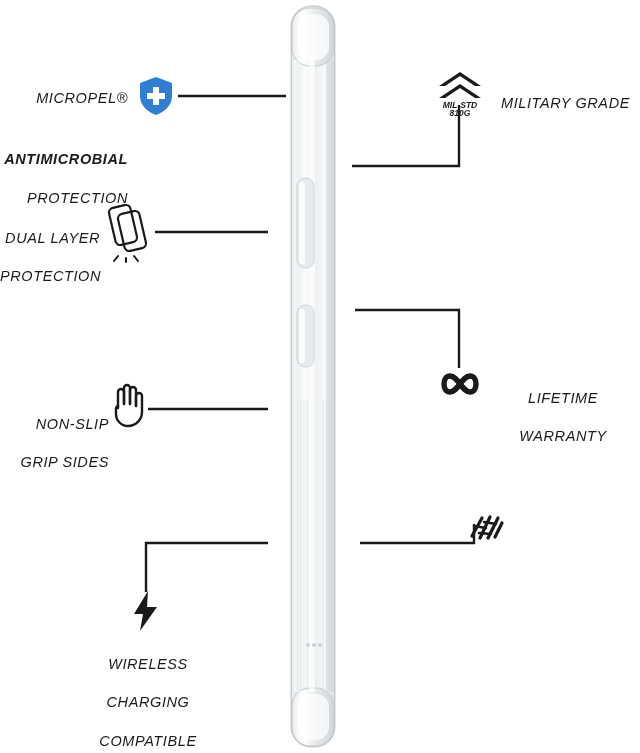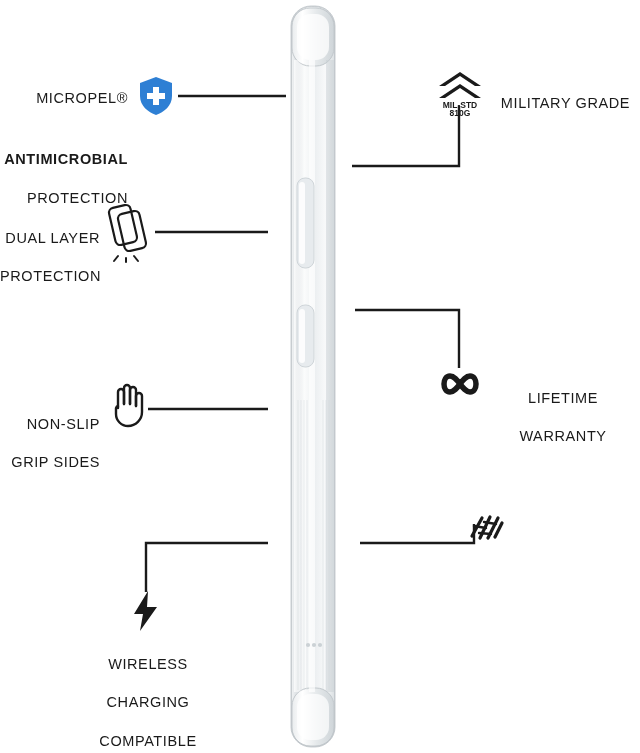--- a/index.html
+++ b/index.html
@@ -9,20 +9,21 @@
   }
   body {
     font-family: "Liberation Sans", sans-serif;
   }
   #stage {
     position: relative;
     width: 640px;
     height: 753px;
     background: #ffffff;
     overflow: hidden;
+    font-style: italic;
   }
   .callout {
     position: absolute;
     color: #1a1a1a;
     font-size: 14.5px;
     line-height: 1.32;
     letter-spacing: 0.6px;
     white-space: pre-line;
   }
   .callout.right-align {
@@ -205,21 +206,21 @@
   <div class="icon-box" style="left:108px; top:382px;">
     <svg width="40" height="46" viewBox="0 0 40 46">
       <g fill="none" stroke="#1a1a1a" stroke-width="2.4" stroke-linecap="round" stroke-linejoin="round">
         <path d="M10 26 L10 10 a3 3 0 0 1 6 0 L16 22"></path>
         <path d="M16 22 L16 6 a3 3 0 0 1 6 0 L22 22"></path>
         <path d="M22 22 L22 8 a3 3 0 0 1 6 0 L28 24"></path>
         <path d="M28 24 L28 14 a3 3 0 0 1 6 0 L34 30 a14 14 0 0 1 -14 14 a12 12 0 0 1 -12 -12 L8 26 a3 3 0 0 1 2 -2"></path>
       </g>
     </svg>
   </div>
-  <div class="callout right-align" style="left:0px; top:396px; width:100px;">
+  <div class="callout right-align" style="left:9px; top:396px; width:100px;">
     <div>NON-SLIP</div>
     <div>GRIP SIDES</div>
   </div>
 
   <div class="icon-box" style="left:468px; top:512px;">
     <svg width="36" height="32" viewBox="0 0 36 32">
       <g stroke="#1a1a1a" stroke-width="3.2" stroke-linecap="round">
         <line x1="4" y1="24" x2="14" y2="6"></line>
         <line x1="12" y1="26" x2="22" y2="5"></line>
         <line x1="20" y1="26" x2="30" y2="6"></line>

